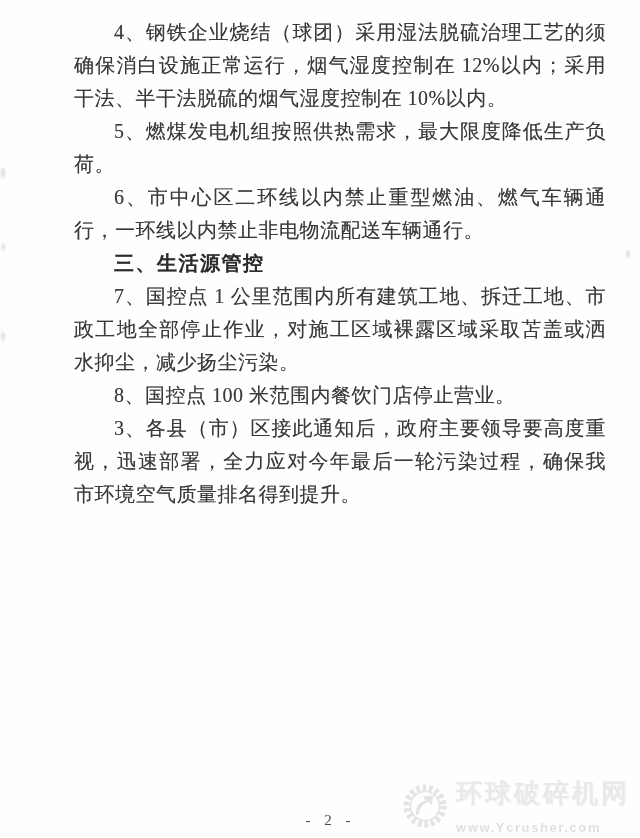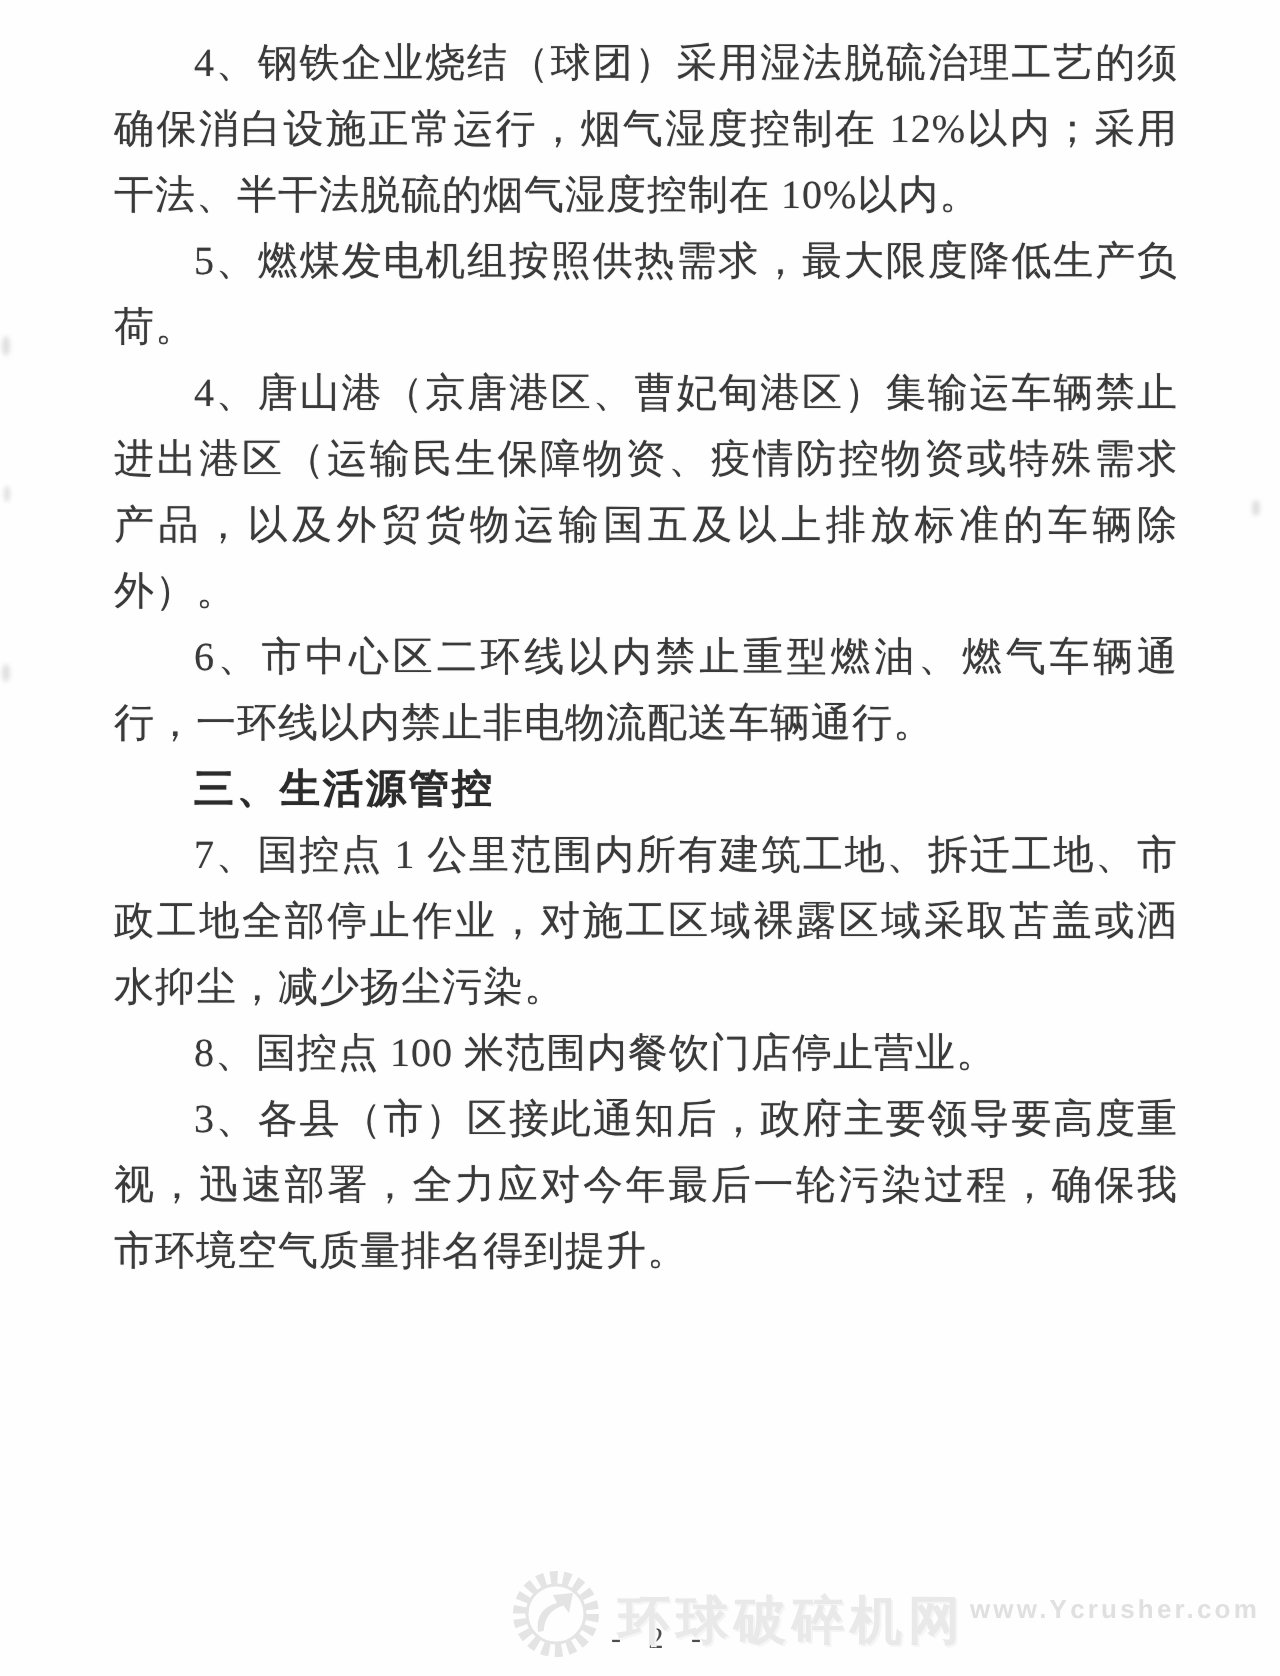--- a/index.html
+++ b/index.html
@@ -6,21 +6,21 @@
   .page {
     position: relative;
     width: 640px;
     height: 838px;
     background: #fefefe;
     overflow: hidden;
     font-family: "Liberation Serif", "DejaVu Serif", serif;
   }
   .content {
     position: absolute;
-    left: 57px;
+    left: 74px;
     top: 16px;
     width: 532px;
   }
   .para {
     margin: 0;
     font-size: 20px;
     line-height: 33px;
     letter-spacing: 0.5px;
     color: #3a3a3a;
     text-align: justify;
@@ -50,23 +50,23 @@
     position: absolute;
     right: 10px;
     bottom: 3px;
     display: flex;
     align-items: center;
     gap: 8px;
     user-select: none;
   }
   .wm-text {
     display: flex;
-    flex-direction: row;
+    flex-direction: column;
     align-items: flex-start;
-    gap: 2px;
+    gap: 14px;
   }
   .wm-name {
     font-family: "Liberation Sans", "DejaVu Sans", sans-serif;
     font-size: 26px;
     font-weight: 700;
     line-height: 1;
     color: #e9e9e9;
     letter-spacing: 3px;
     text-shadow: 1px 1px 0 #f5f5f5;
   }
@@ -85,21 +85,20 @@
   }
 </style>
 </head>
 <body>
 
 <div class="page">
 
   <div class="content">
     <p class="para">4、钢铁企业烧结（球团）采用湿法脱硫治理工艺的须确保消白设施正常运行，烟气湿度控制在 12%以内；采用干法、半干法脱硫的烟气湿度控制在 10%以内。</p>
     <p class="para">5、燃煤发电机组按照供热需求，最大限度降低生产负荷。</p>
-    <p class="para">4、唐山港（京唐港区、曹妃甸港区）集输运车辆禁止进出港区（运输民生保障物资、疫情防控物资或特殊需求产品，以及外贸货物运输国五及以上排放标准的车辆除外）。</p>
     <p class="para">6、市中心区二环线以内禁止重型燃油、燃气车辆通行，一环线以内禁止非电物流配送车辆通行。</p>
     <p class="para heading">三、生活源管控</p>
     <p class="para">7、国控点 1 公里范围内所有建筑工地、拆迁工地、市政工地全部停止作业，对施工区域裸露区域采取苫盖或洒水抑尘，减少扬尘污染。</p>
     <p class="para">8、国控点 100 米范围内餐饮门店停止营业。</p>
     <p class="para">3、各县（市）区接此通知后，政府主要领导要高度重视，迅速部署，全力应对今年最后一轮污染过程，确保我市环境空气质量排名得到提升。</p>
   </div>
 
   <div class="page-number">- 2 -</div>
 
   <div class="watermark">

